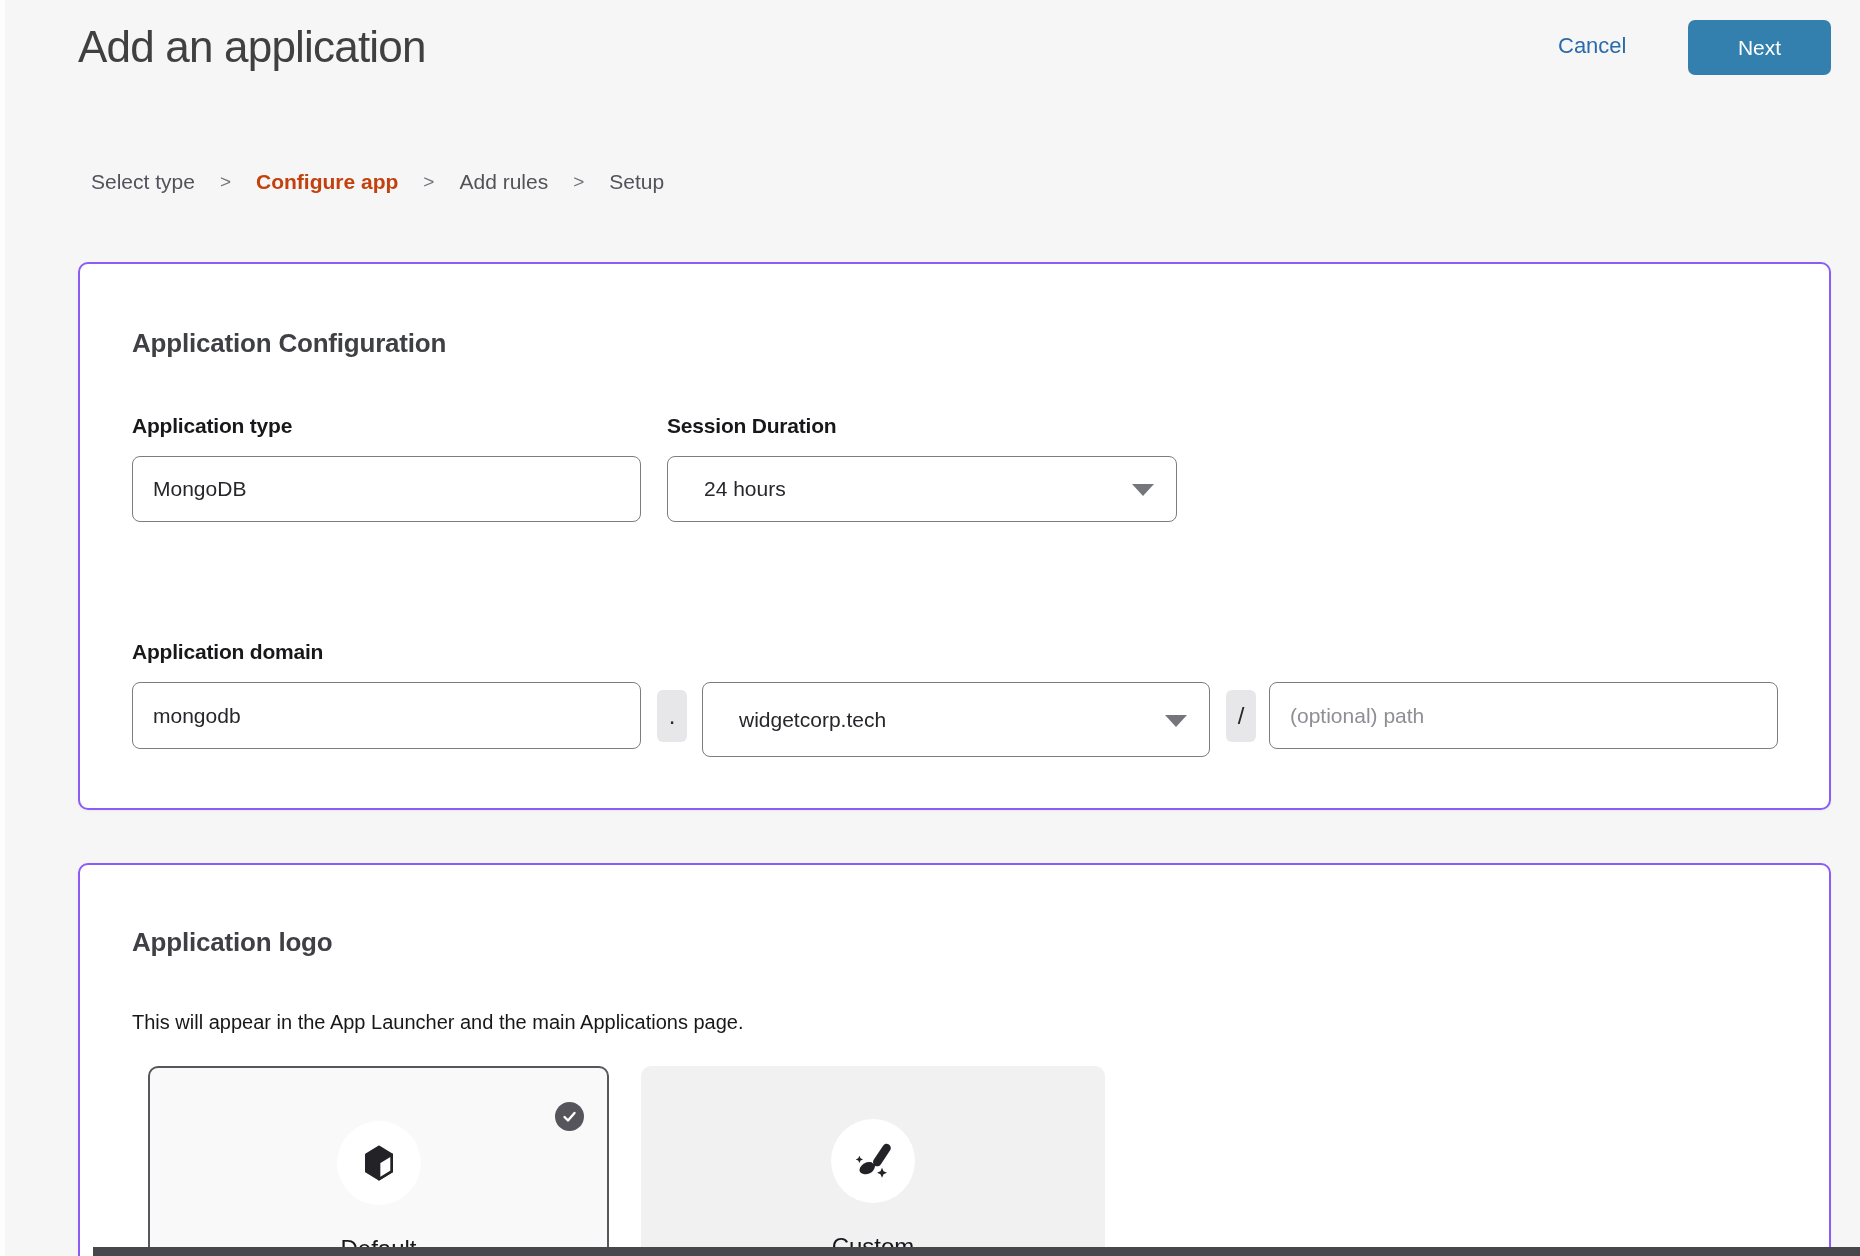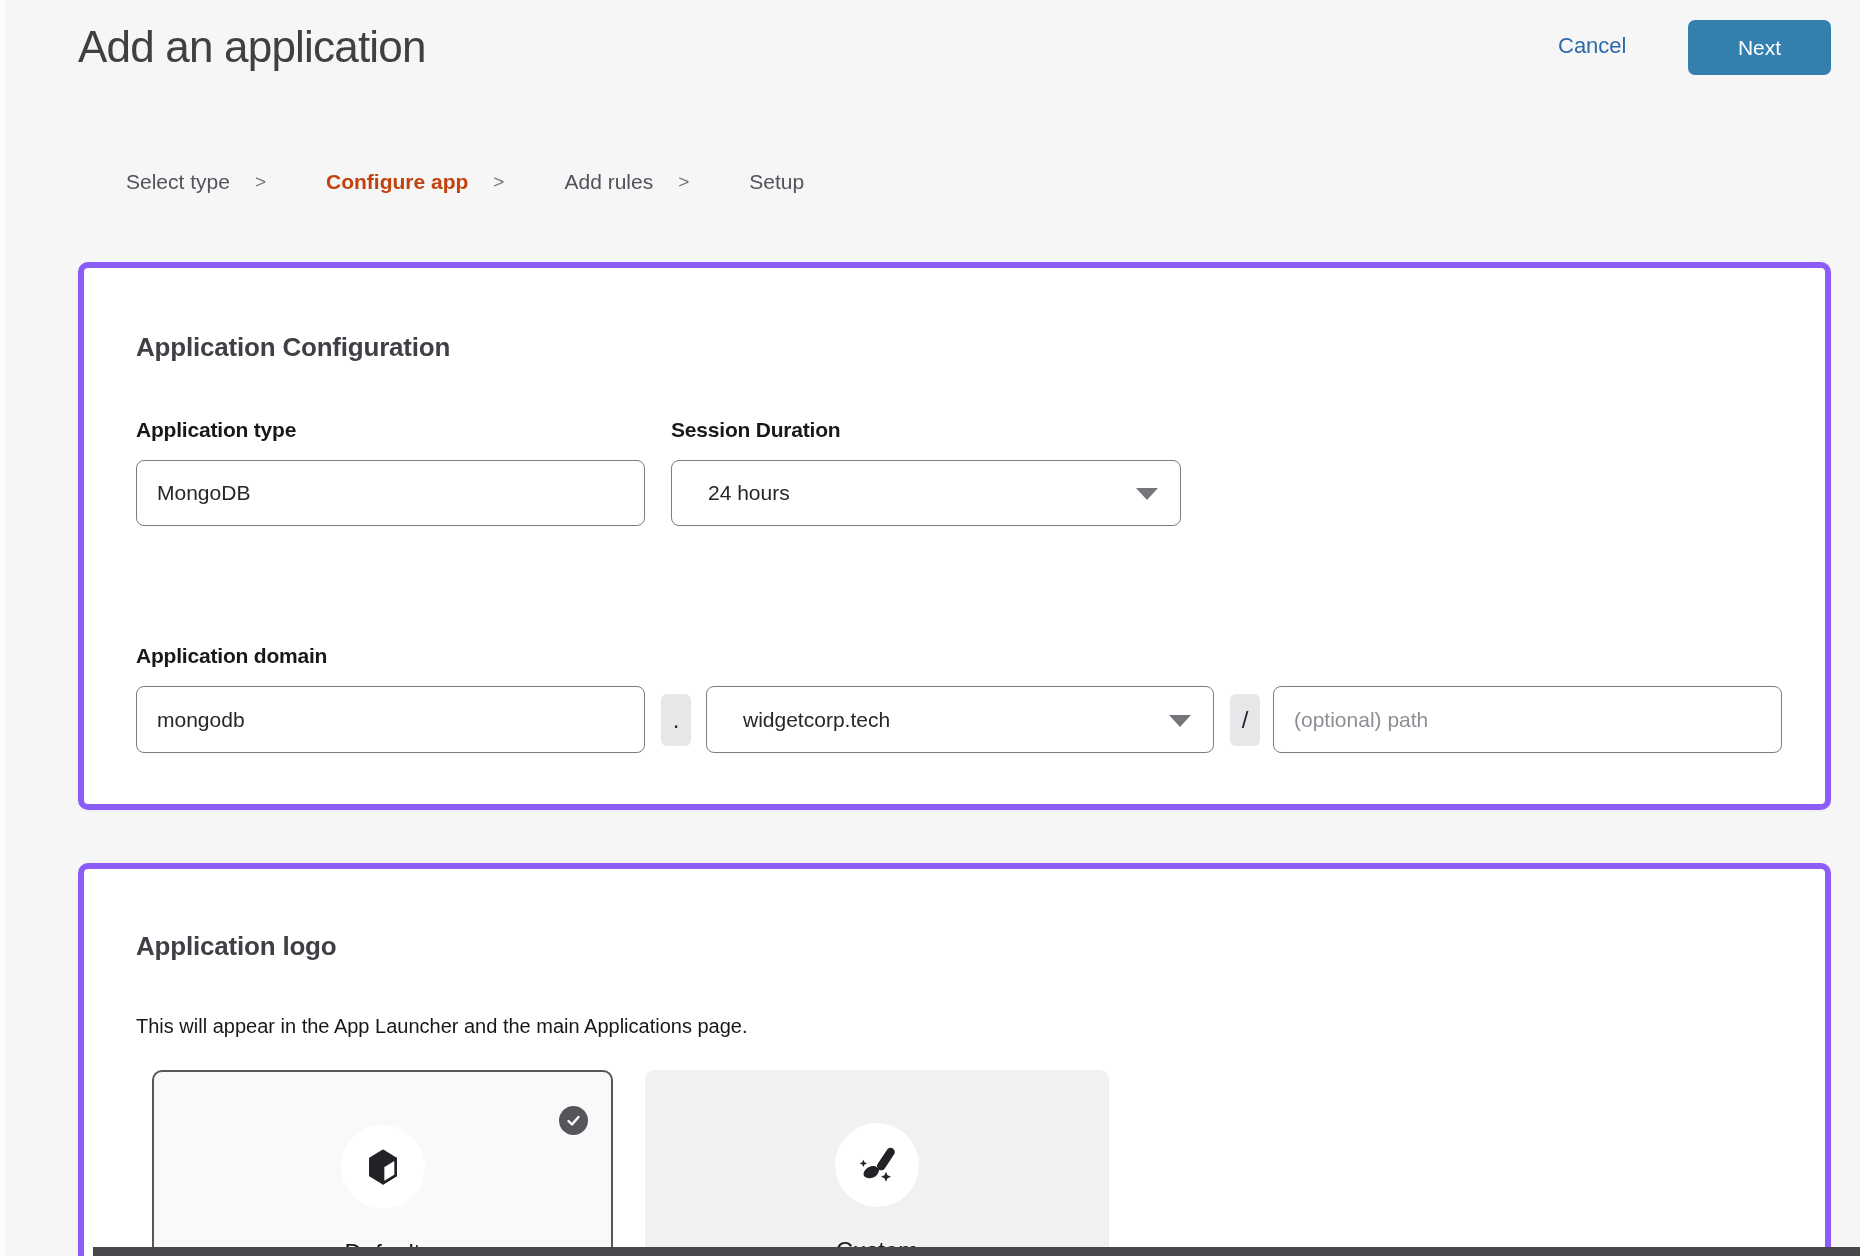--- a/index.html
+++ b/index.html
@@ -29,27 +29,27 @@
     font-size:21px; font-family:"Liberation Sans", sans-serif; cursor:pointer;
   }
 
   
   .steps {
     position:absolute; left:91px; top:170px;
     display:flex; align-items:center; gap:25px;
     font-size:21px; color:#52525b;
   }
   .steps .sep { color:#71717a; font-size:19px; }
-  .steps .step { cursor:pointer;margin-left:35px; }
+  .steps .step { cursor:pointer; }
   .steps .step.active { color:#c2410c; font-weight:700; }
 
   
   .card {
     position:absolute; left:78px; width:1753px;
-    background:#ffffff; border:6px solid #8b5cf6; border-radius:10px;
+    background:#ffffff; border:2px solid #8b5cf6; border-radius:10px;
     box-shadow:0 1px 3px rgba(0,0,0,0.05);
   }
   .card1 { top:262px; height:548px; }
   .card2 { top:863px; height:520px; }
 
   .card-heading {
     position:absolute; left:52px;
     font-size:26px; font-weight:700; color:#3f3f46; letter-spacing:-0.2px;
   }
   .field-label {
@@ -141,21 +141,21 @@
     <span>24 hours</span>
     <span class="caret"></span>
   </div>
 
   <label class="field-label" style="left:52px; top:376px;">Application domain</label>
 
   <input class="text-input" style="left: 52px; top: 418px; width: 509px; height: 67px;" type="text" value="mongodb">
 
   <span class="sep-chip" style="left:577px; top:426px;">.</span>
 
-  <div class="select-box" style="left:622px; top:418px; width:508px; height:67px;">
+  <div class="select-box" style="left:622px; top:418px; width:508px; height:75px;">
     <span>widgetcorp.tech</span>
     <span class="caret"></span>
   </div>
 
   <span class="sep-chip" style="left:1146px; top:426px;">/</span>
 
   <input class="text-input" style="left: 1189px; top: 418px; width: 509px; height: 67px;" type="text" placeholder="(optional) path">
 </section>
 
 <section class="card card2">

